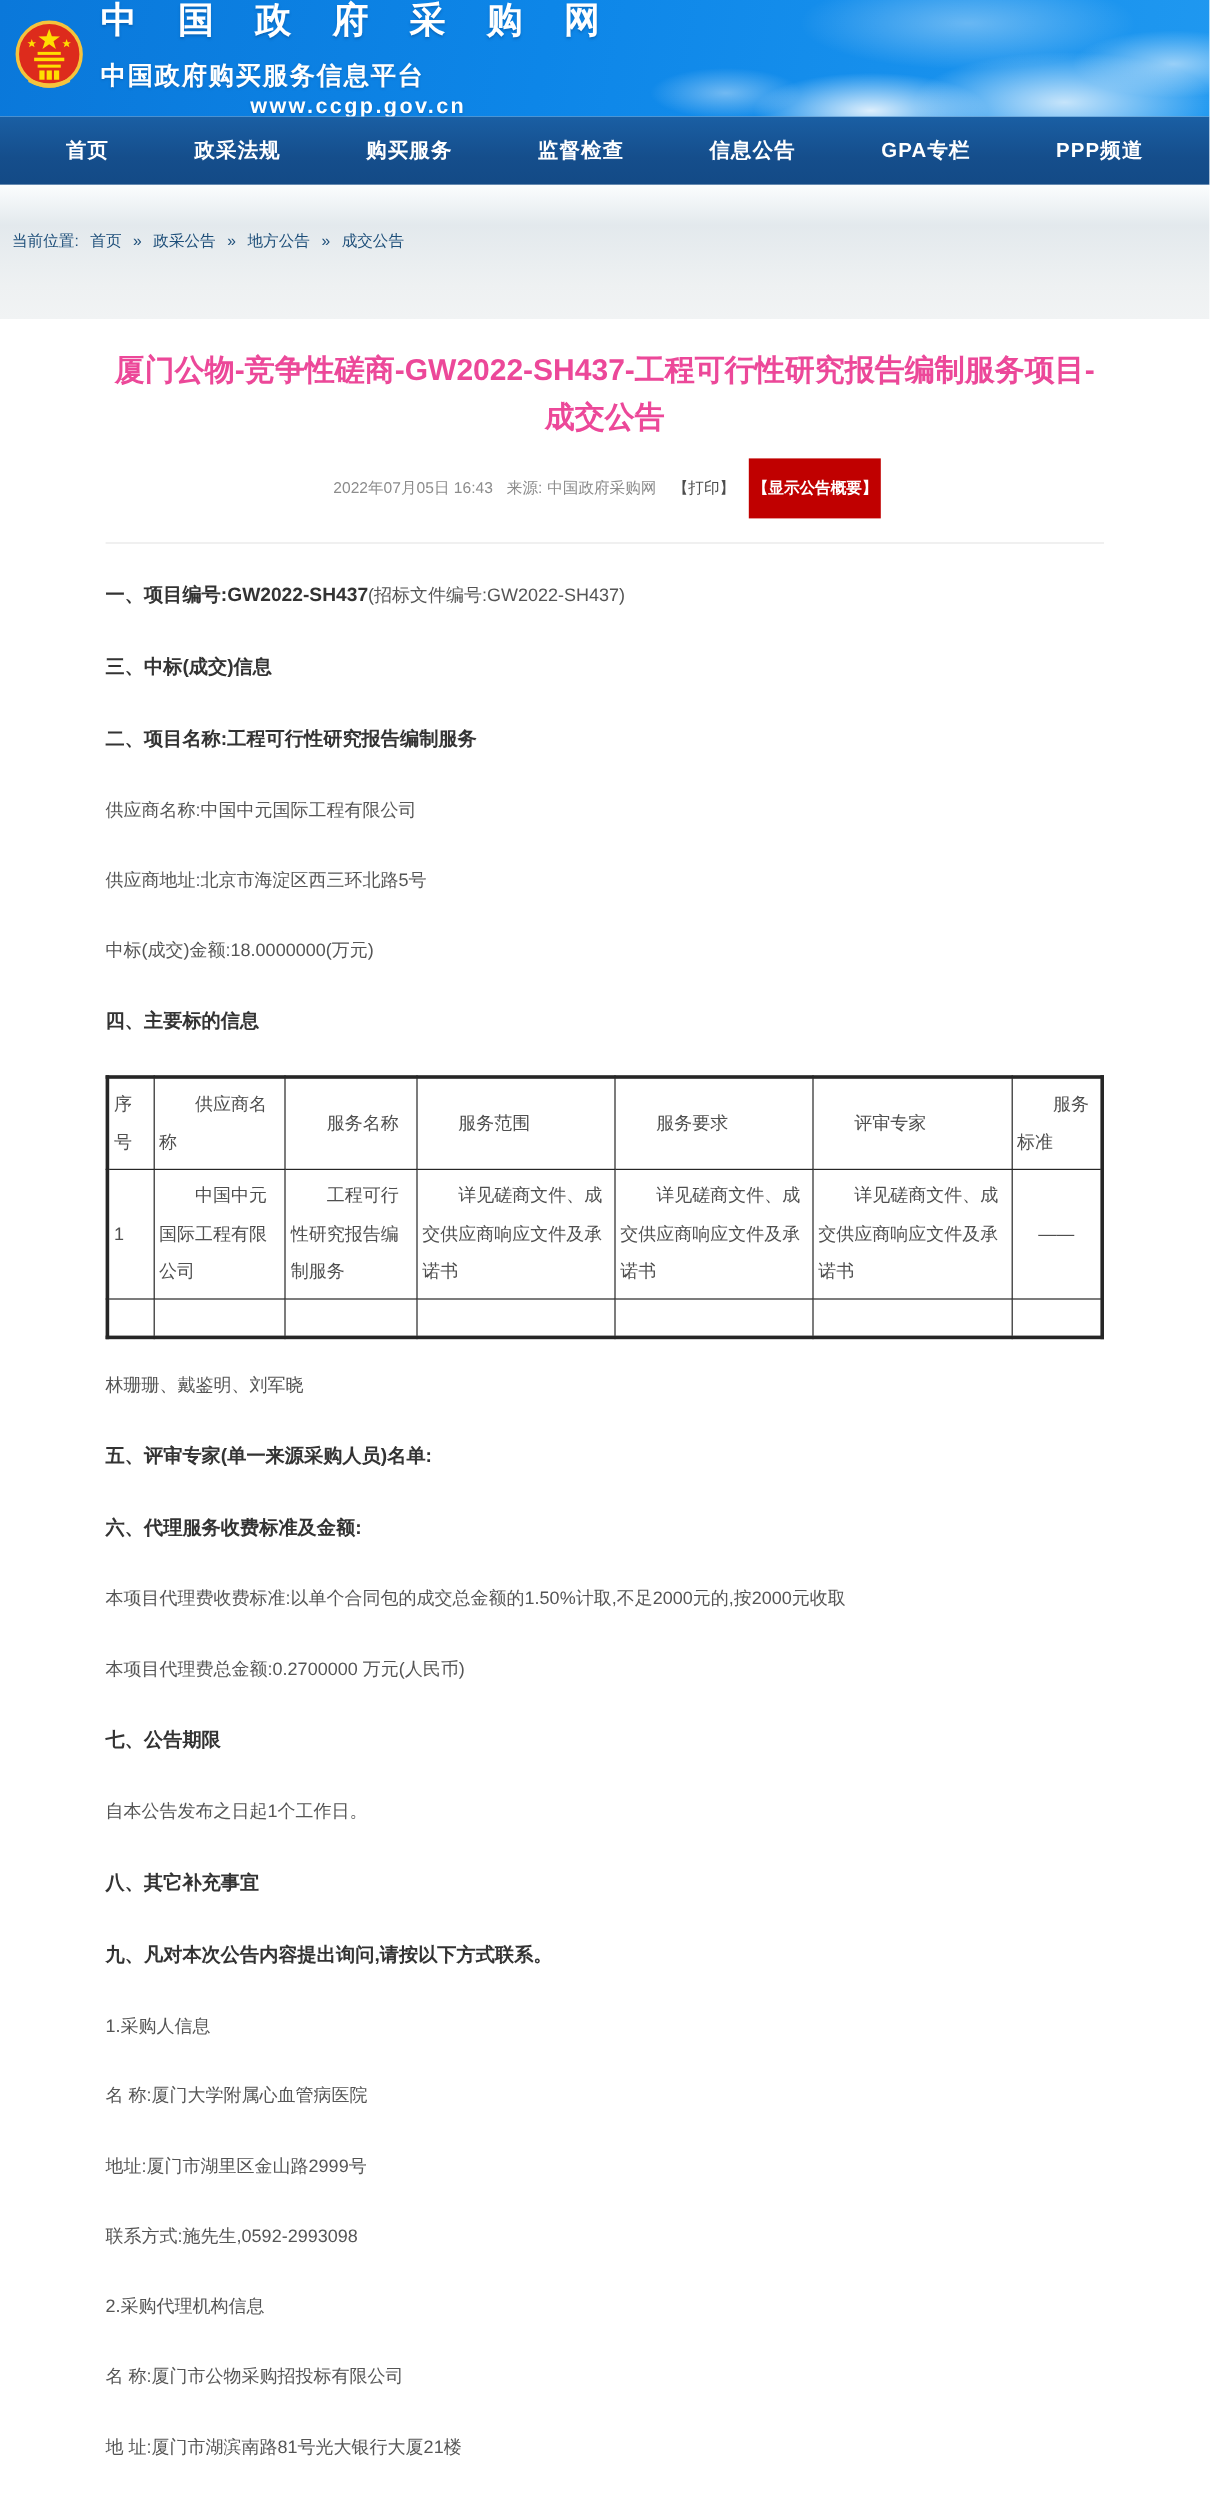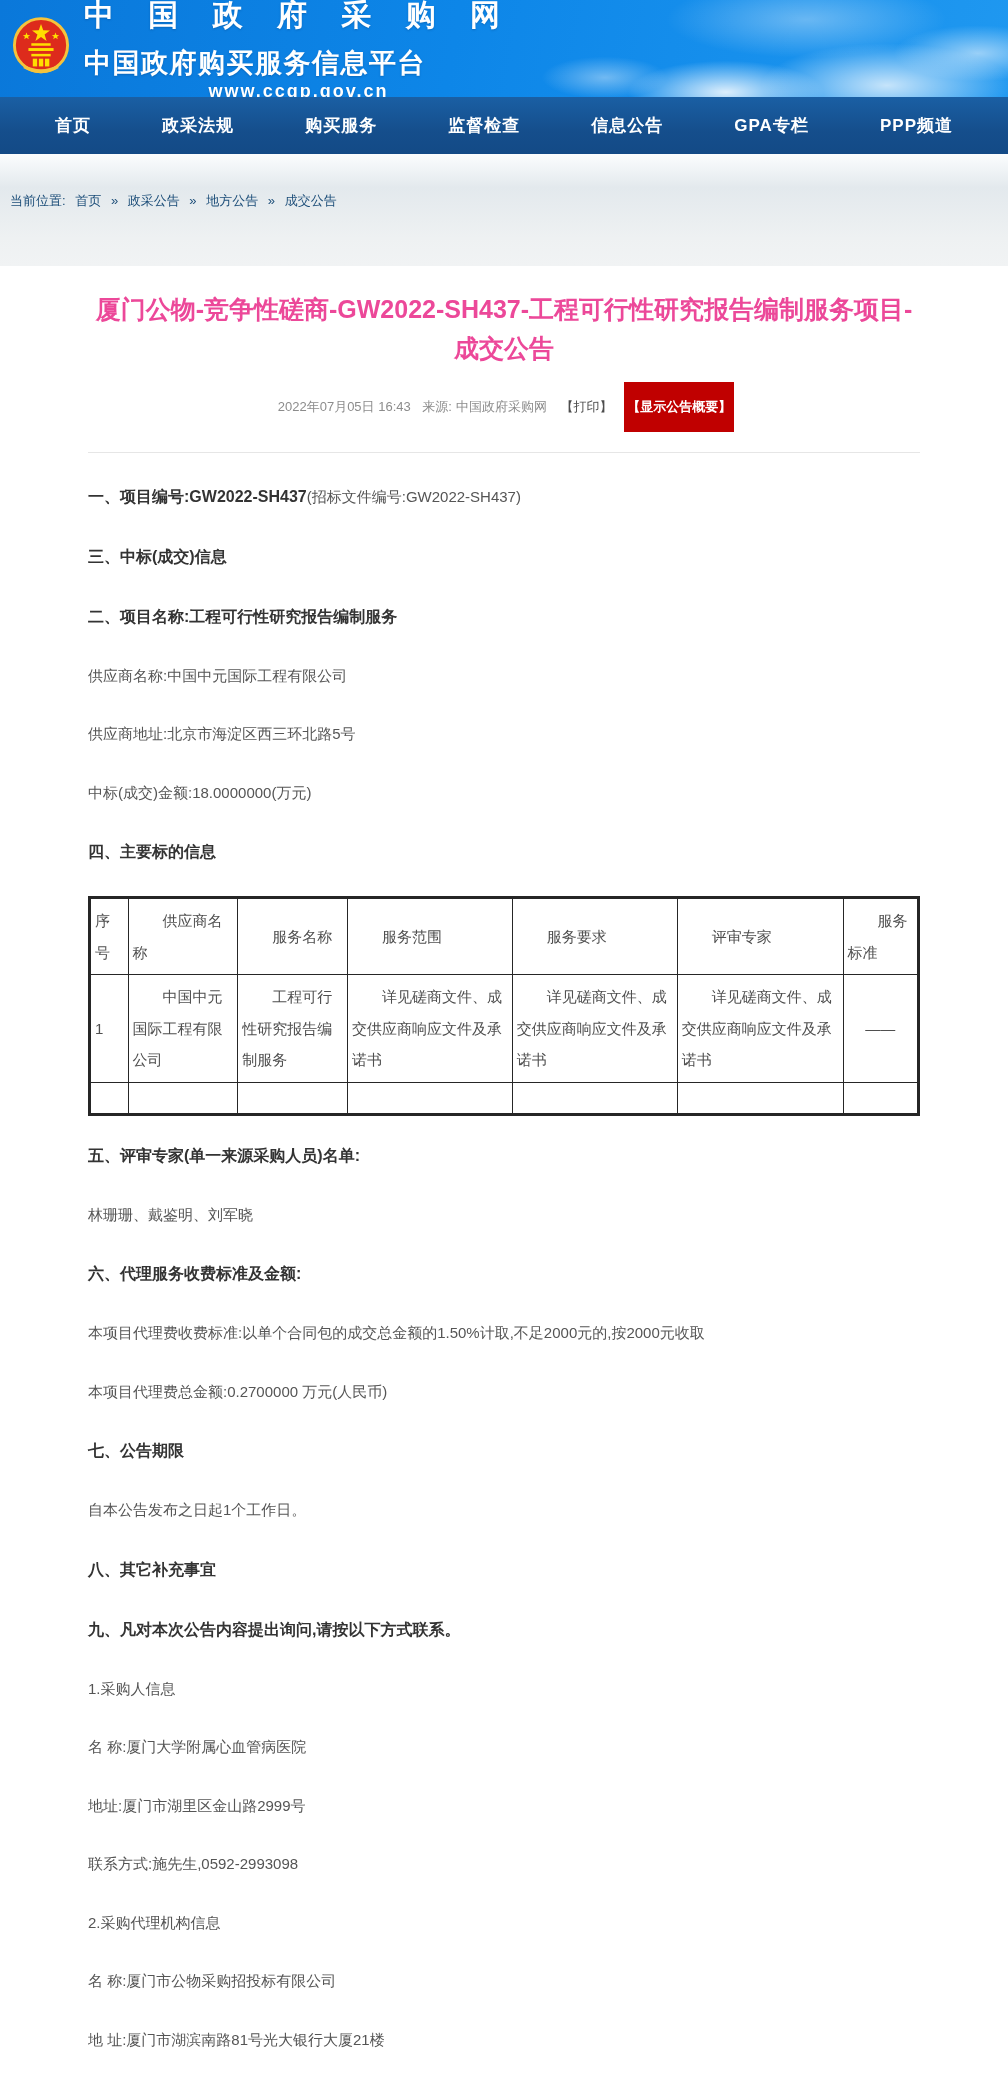--- a/index.html
+++ b/index.html
@@ -25,21 +25,21 @@
   }
   .banner-inner{display:flex;align-items:center;height:100%;padding-left:12px;}
   .emblem{width:58px;height:76px;flex:0 0 auto;margin-right:14px;margin-top:2px;}
   .banner-text{color:#fff;line-height:1;}
   .site-title{
     font-size:30px;font-weight:bold;letter-spacing:13px;
     text-shadow:0 1px 2px rgba(0,60,120,.35);
     margin-top:2px;white-space:nowrap;
   }
   .site-subtitle{
-    font-size:27px;font-weight:bold;letter-spacing:1.5px;
+    font-size:21px;font-weight:bold;letter-spacing:1.5px;
     text-shadow:0 1px 2px rgba(0,60,120,.35);
     margin-top:20px;white-space:nowrap;
   }
   .site-url{
     font-size:18px;font-weight:bold;letter-spacing:2px;
     text-align:center;margin-top:5px;
     text-shadow:0 1px 2px rgba(0,60,120,.35);
   }
   
   .nav{
@@ -204,22 +204,22 @@
             <td></td>
             <td></td>
         <td></td>
             <td></td>
             <td></td>
         <td></td>
       </tr>
     </tbody>
       </table>
 
+    <p class="para">林珊珊、戴鉴明、刘军晓</p>
     <p class="para b">五、评审专家(单一来源采购人员)名单:</p>
-    <p class="para">林珊珊、戴鉴明、刘军晓</p>
     <p class="para b">六、代理服务收费标准及金额:</p>
     <p class="para">本项目代理费收费标准:以单个合同包的成交总金额的1.50%计取,不足2000元的,按2000元收取</p>
     <p class="para">本项目代理费总金额:0.2700000 万元(人民币)</p>
     <p class="para b">七、公告期限</p>
     <p class="para">自本公告发布之日起1个工作日。</p>
     <p class="para b">八、其它补充事宜</p>
     <p class="para b">九、凡对本次公告内容提出询问,请按以下方式联系。</p>
     <p class="para">1.采购人信息</p>
     <p class="para">名 称:厦门大学附属心血管病医院</p>
     <p class="para">地址:厦门市湖里区金山路2999号</p>

